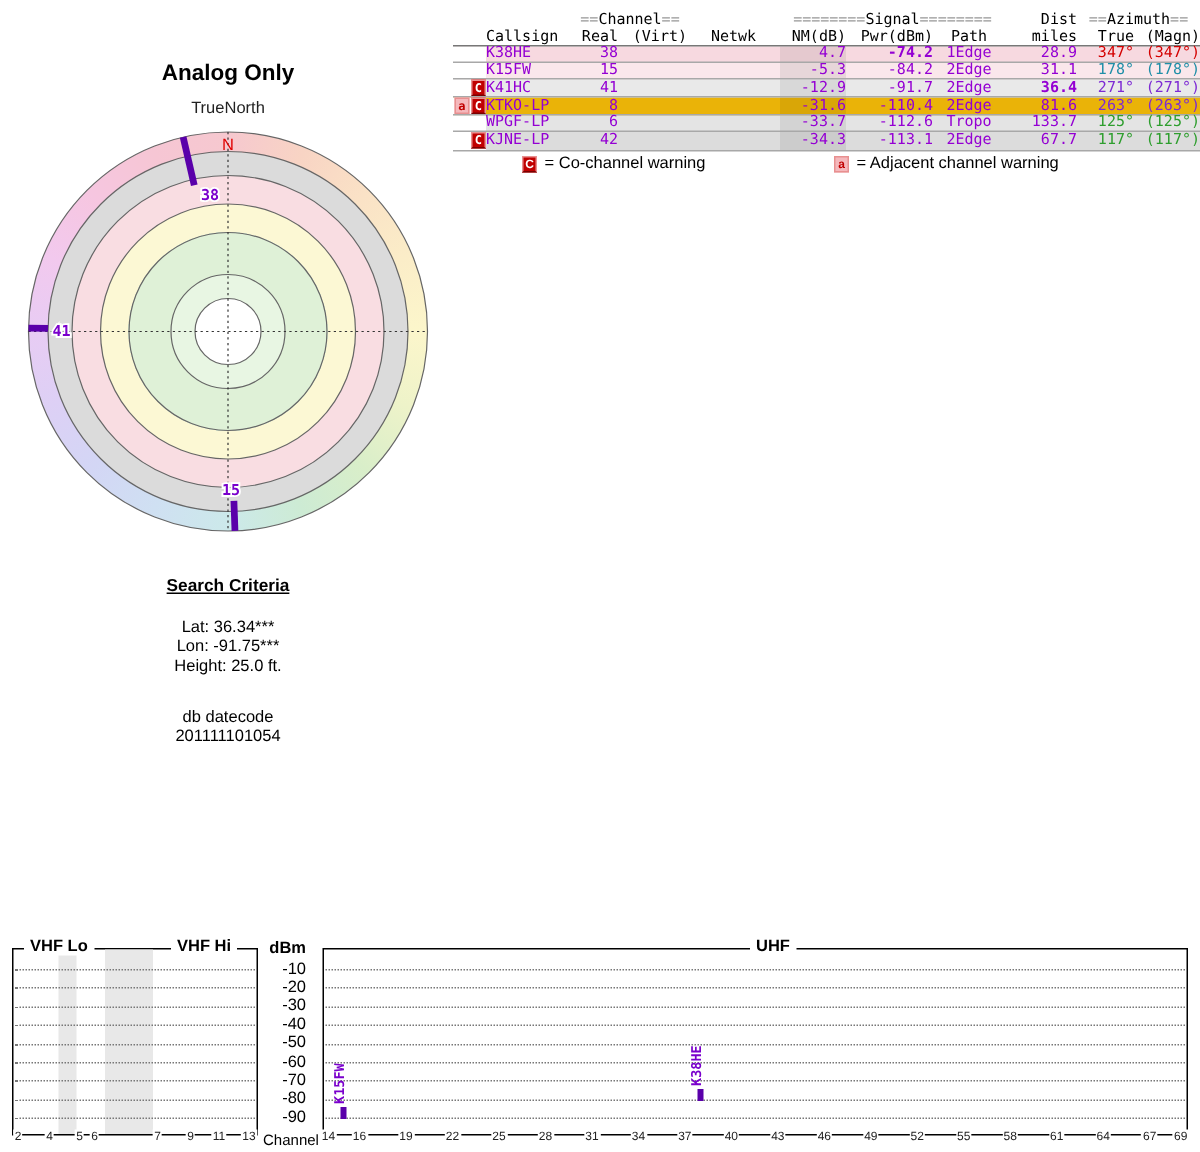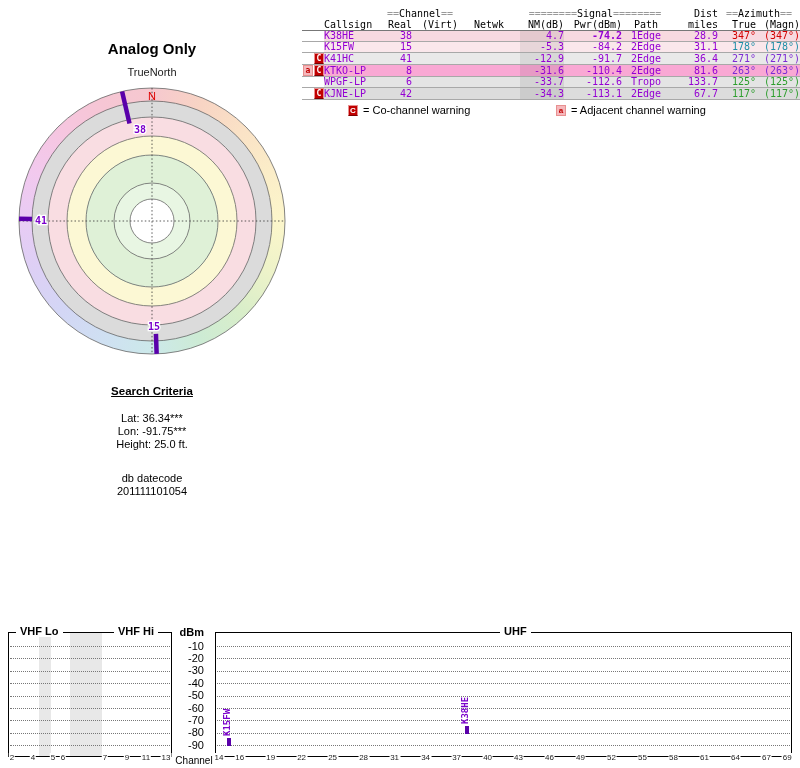--- a/index.html
+++ b/index.html
@@ -171,25 +171,25 @@
         </tr>
         <tr style="background: rgb(233, 233, 233);">
           <td><span class="wicon wc">C</span></td>
           <td style="color: rgb(148, 0, 211);">K41HC</td>
           <td style="color: rgb(148, 0, 211);">41</td>
           <td style="color: rgb(148, 0, 211);"></td>
           <td style="color: rgb(148, 0, 211);"></td>
           <td class="nm-band" style="color: rgb(148, 0, 211);">-12.9</td>
           <td style="color: rgb(148, 0, 211);">-91.7</td>
           <td style="color: rgb(148, 0, 211);">2Edge</td>
-          <td style="color: rgb(148, 0, 211);">36.4</td>
+          <td style="color: rgb(148, 0, 211); font-weight: bold;">36.4</td>
           <td style="color: rgb(125, 43, 212);">271°</td>
           <td style="color: rgb(125, 43, 212);">(271°)</td>
         </tr>
-        <tr style="background: #f9a8d4;">
+        <tr style="background: #eab308;">
           <td><span class="wicon wa">a</span><span class="wicon wc">C</span></td>
           <td style="color: rgb(148, 0, 211);">KTKO-LP</td>
           <td style="color: rgb(148, 0, 211);">8</td>
           <td style="color: rgb(148, 0, 211);"></td>
           <td style="color: rgb(148, 0, 211);"></td>
           <td class="nm-band" style="color: rgb(148, 0, 211);">-31.6</td>
           <td style="color: rgb(148, 0, 211);">-110.4</td>
           <td style="color: rgb(148, 0, 211);">2Edge</td>
           <td style="color: rgb(148, 0, 211);">81.6</td>
           <td style="color: rgb(125, 43, 212);">263°</td>

